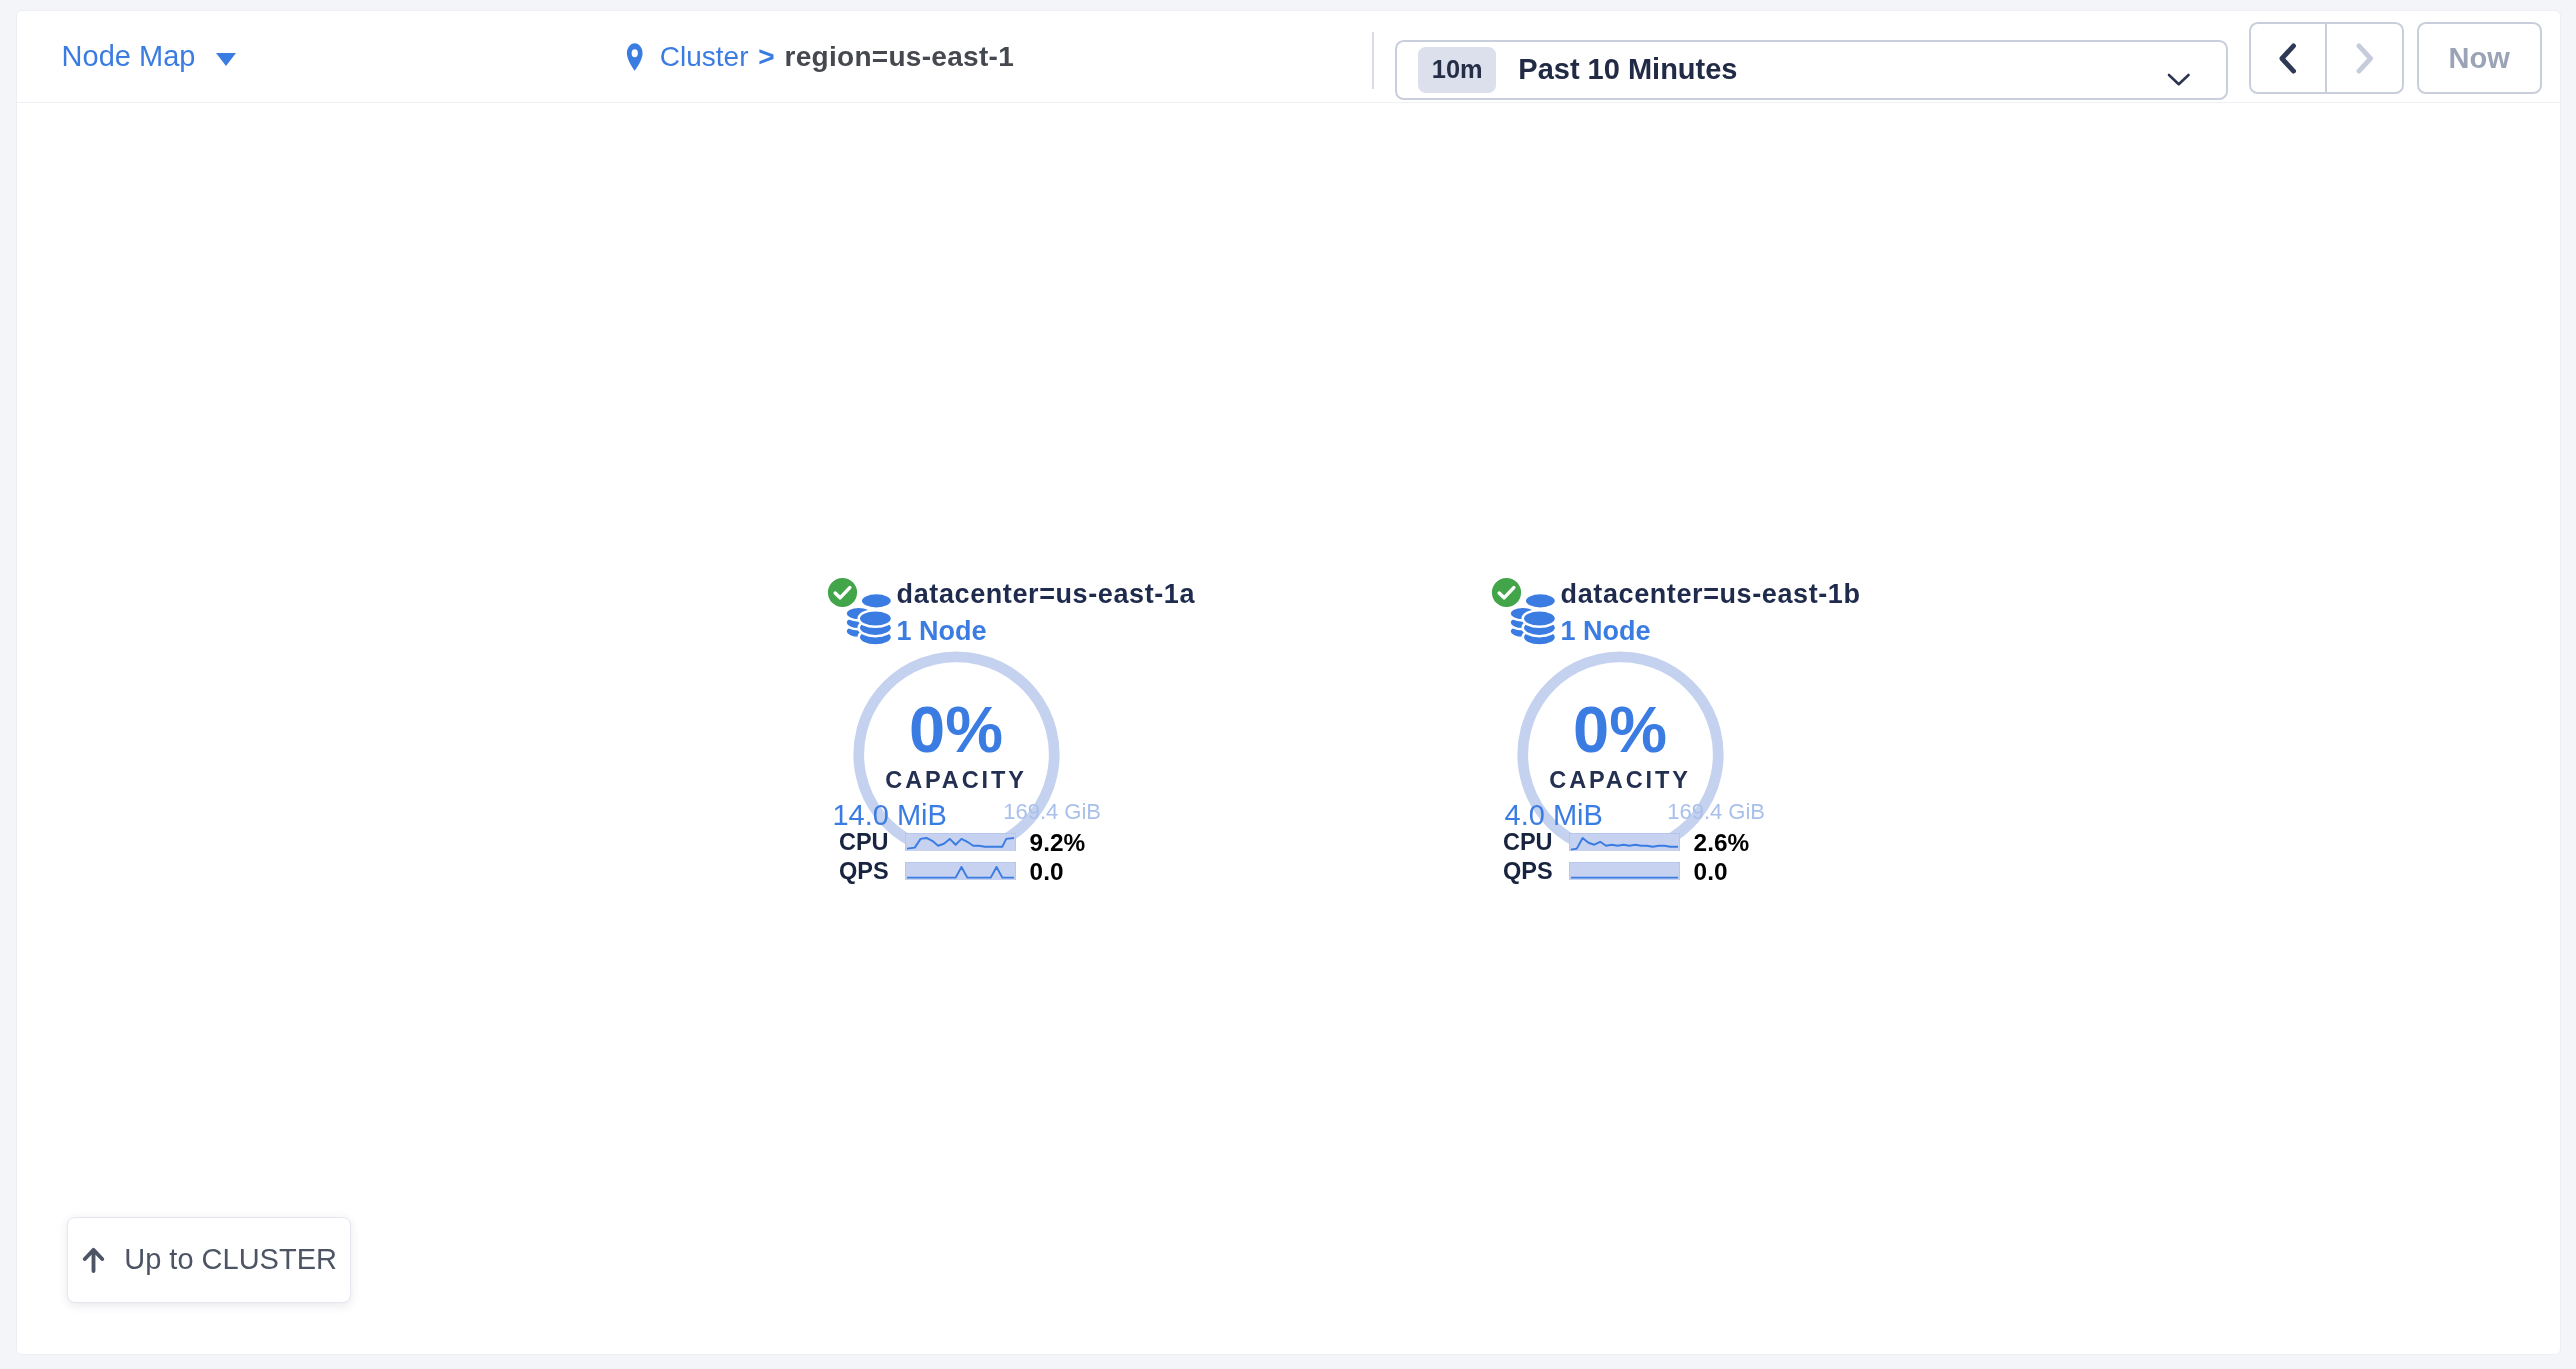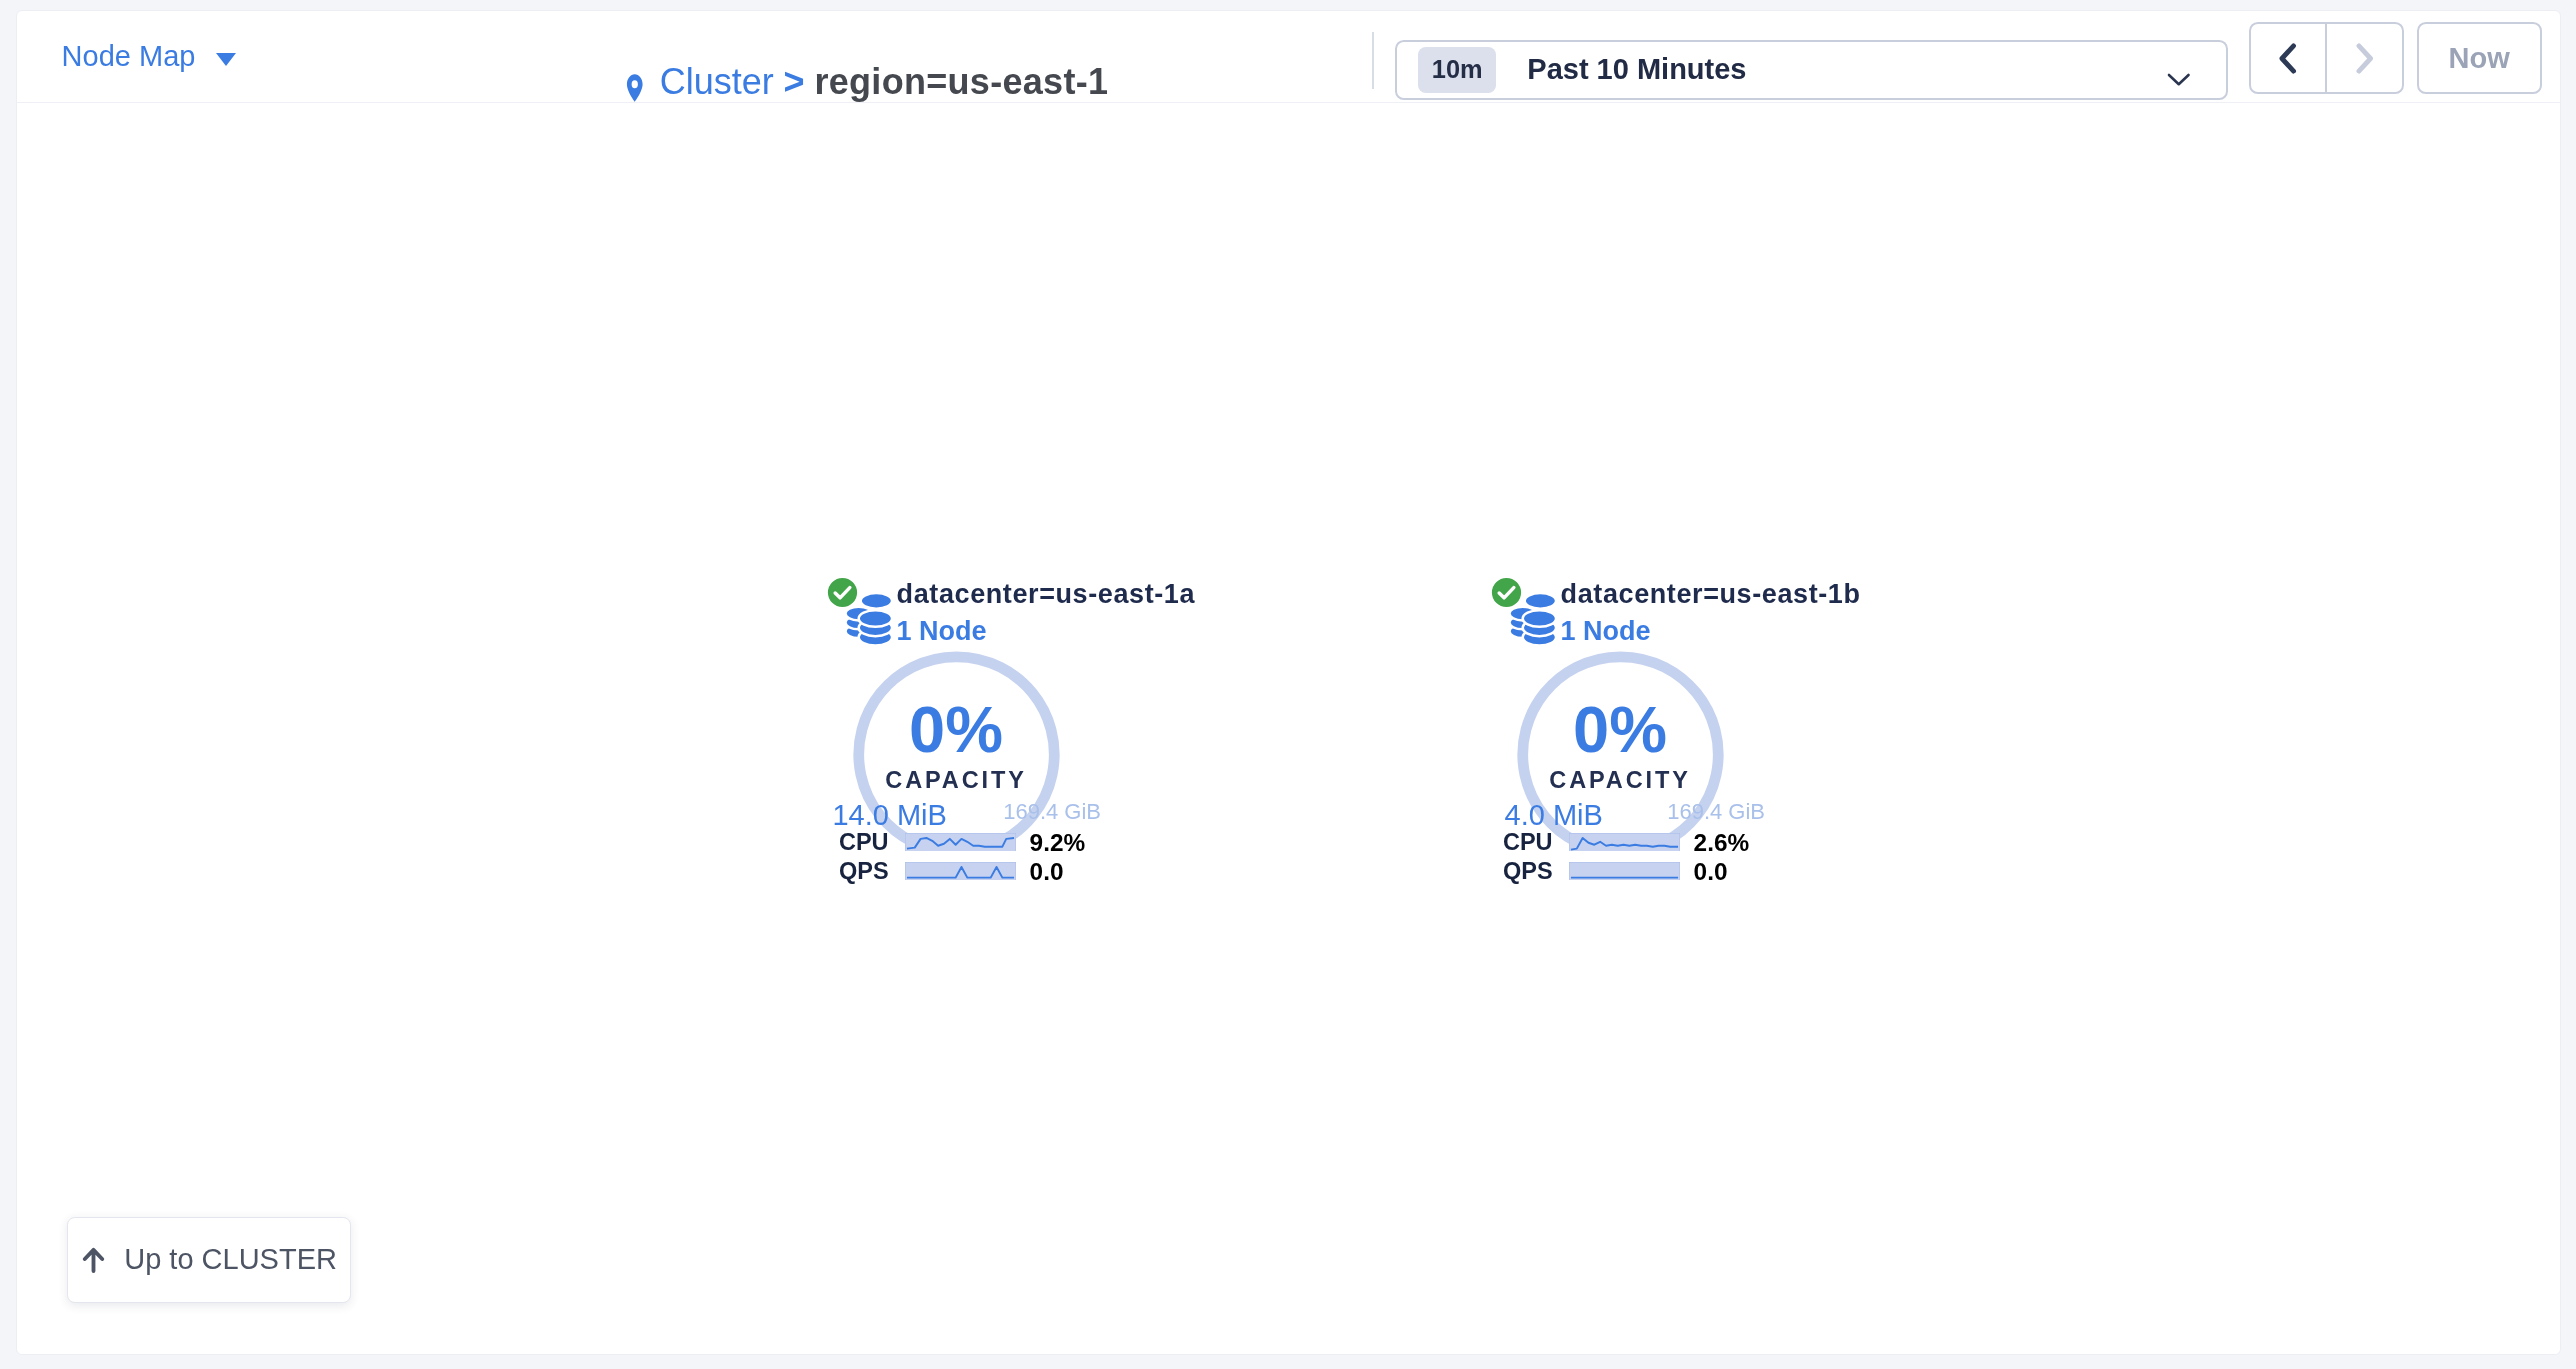--- a/index.html
+++ b/index.html
@@ -14,35 +14,35 @@
   .topbar { position:absolute; top:0; left:0; right:0; height:92px;
             border-bottom:1px solid #eef0f5; }
   .view-selector { position:absolute; left:45px; top:0; height:92px;
                    display:flex; align-items:center; gap:21px;
                    color:#3b7ce2; font-size:29px; cursor:pointer; background:none; border:none;
                    font-family:inherit; }
   .caret-down { width:0; height:0; border-left:10.8px solid transparent;
                 border-right:10.8px solid transparent; border-top:13.7px solid #3b7ce2;
                 margin-top:5.9px; }
   .breadcrumb { position:absolute; left:606px; top:0; height:92px;
-                display:flex; align-items:flex-end; font-size:36px; }
+                display:flex; align-items:center; font-size:28px; }
   .pin-icon { margin-right:13.7px; }
   .crumb-link { color:#3b7ce2; text-decoration:none; cursor:pointer; }
   .crumb-sep  { color:#3b7ce2; font-weight:bold; margin:0 9.8px; }
   .crumb-current { color:#45494f; font-weight:bold; letter-spacing:0.3px; }
 
   .topbar-divider { position:absolute; left:1355px; top:21.5px; height:57px; width:2px;
                     background:#d8dce6; }
 
   .time-picker { position:absolute; left:1378px; top:29px; width:833px; height:60px;
                  border:2px solid #c9cedd; border-radius:8.8px; background:#fff;
                  display:flex; align-items:center; cursor:pointer; }
   .time-badge { margin-left:21.5px; background:#dce0ec; color:#252e47; font-weight:bold;
                 font-size:25.4px; padding:8.8px 13.7px; border-radius:7.8px; }
-  .time-label { margin-left:31px; color:#222b45; font-weight:bold; font-size:29px; }
+  .time-label { margin-left:22px; color:#222b45; font-weight:bold; font-size:29px; }
   .time-chevron { position:absolute; right:35px; top:31px; }
 
   .nav-group { position:absolute; left:2232px; top:11.7px; width:155px; height:72px;
                border:2px solid #c9cedd; border-radius:8.8px; background:#fff; display:flex; }
   .nav-btn { flex:1; display:flex; align-items:center; justify-content:center;
              background:transparent; border:none; cursor:pointer; }
   .nav-btn.prev { border-right:2px solid #c9cedd; }
   .now-btn { position:absolute; left:2400px; top:11.7px; width:125px; height:72px;
              border:2px solid #c9cedd; border-radius:8.8px; background:#fff;
              color:#9ba3b6; font-weight:bold; font-size:29px; font-family:inherit; cursor:pointer; }

